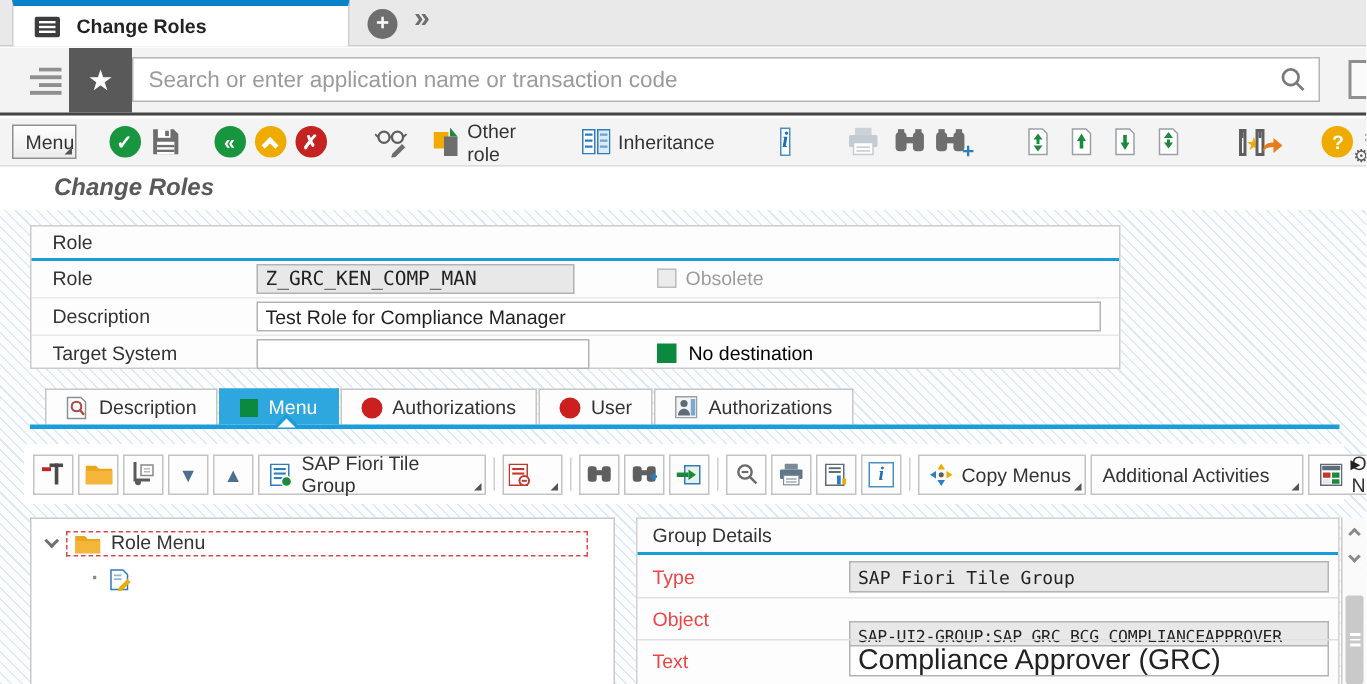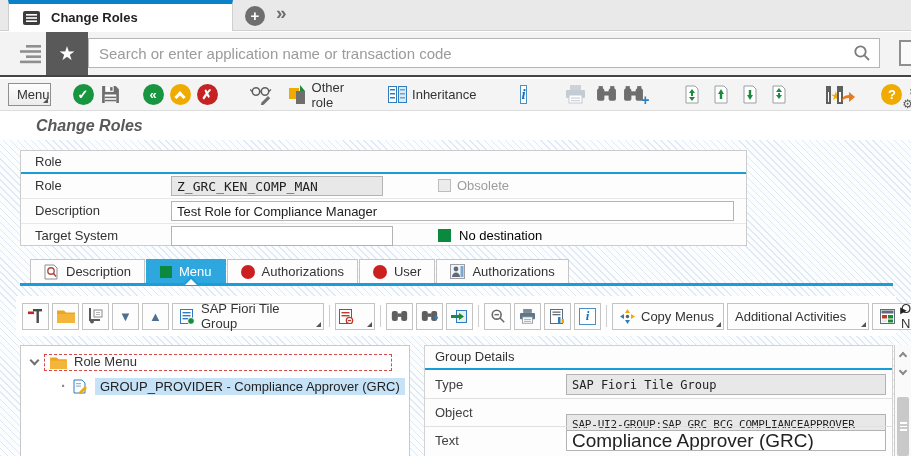--- a/index.html
+++ b/index.html
@@ -107,21 +107,21 @@
   .chev-exp { width:7px; height:7px; border-right:2px solid #707070; border-bottom:2px solid #707070; transform:rotate(45deg); margin:-3px 6px 0 2px; flex:0 0 auto; }
   .focus-box { flex:1; border:1px dashed #d34b4b; display:flex; align-items:flex-end; gap:7px; padding:1px 5px; margin-right:17px; height:17px; }
   .tree-row2 { display:flex; align-items:center; height:24px; padding-left:40px; gap:7px; }
   .bullet { color:#8a8a8a; font-weight:bold; font-size:15px; line-height:10px; }
   .hl-item { background:#c6e2f7; padding:1px 5px; font-size:13px; color:#222; }
 
   .nd-panel { position:absolute; left:424px; top:205px; width:469px; height:113px; background:#fdfdfd; border:1px solid #d2d2d2; border-bottom:none; }
   .nd-title { position:absolute; left:10px; top:3px; font-size:13px; color:#333; }
   .nd-line { position:absolute; left:0; right:0; top:22px; height:2px; background:#199dd9; }
   .nd-row { position:absolute; left:0; right:0; height:27px; }
-  .nd-row .lbl { position:absolute; left:10px; top:6px; font-size:13px; color:#404040; }
+  .nd-row .lbl { position:absolute; left:10px; top:6px; font-size:13px; color:#ef4444; }
   .nd-fld { position:absolute; left:141px; top:3px; width:320px; height:21px; border:1px solid #b3b3b3; padding:0 5px; font-size:12px; color:#222; }
   .nd-mono { font-family:"DejaVu Sans Mono",monospace; background:#e8e8e8; }
   .nd-obj { font-size:11px; letter-spacing:-0.2px;margin-top:12px; }
   .nd-rw { background:#fff; font-family:"Liberation Sans",sans-serif; font-size:19px; }
   .nd-sep { position:absolute; left:0; right:0; height:1px; background:#e0e0e0; }
 
   
   .vscroll { position:absolute; right:0; top:205px; width:17px; height:111px; background:#fafafa; border-left:1px solid #ccc; }
   .vs-btn { width:100%; height:18px; display:flex; align-items:center; justify-content:center; }
   .chev-up-g { width:6px; height:6px; border-top:2px solid #8a8a8a; border-left:2px solid #8a8a8a; transform:rotate(45deg); margin-top:3px; }
@@ -512,21 +512,20 @@
           </div>
         </div>
         <div class="tree-row2">
           <span class="bullet">·</span>
           <svg width="15" height="15" viewBox="0 0 15 15">
               <path d="M1 1h8l3 3v10H1z" fill="#fff" stroke="#2f7cbf"></path>
               <rect x="3" y="4" width="5" height="1.2" fill="#8fb6d9"></rect>
               <rect x="3" y="6.5" width="5" height="1.2" fill="#8fb6d9"></rect>
               <path d="M6 13 12 7 14 9 8 15 5.5 15.5z" fill="#f0ab00"></path>
             </svg>
-          <span class="hl-item">GROUP_PROVIDER - Compliance Approver (GRC)</span>
         </div>
       </div>
     </div>
 
     <div class="nd-panel">
       <div class="nd-title">Group Details</div>
       <div class="nd-line"></div>
 
       <div class="nd-row" style="top:25px;">
         <span class="lbl">Type</span>

